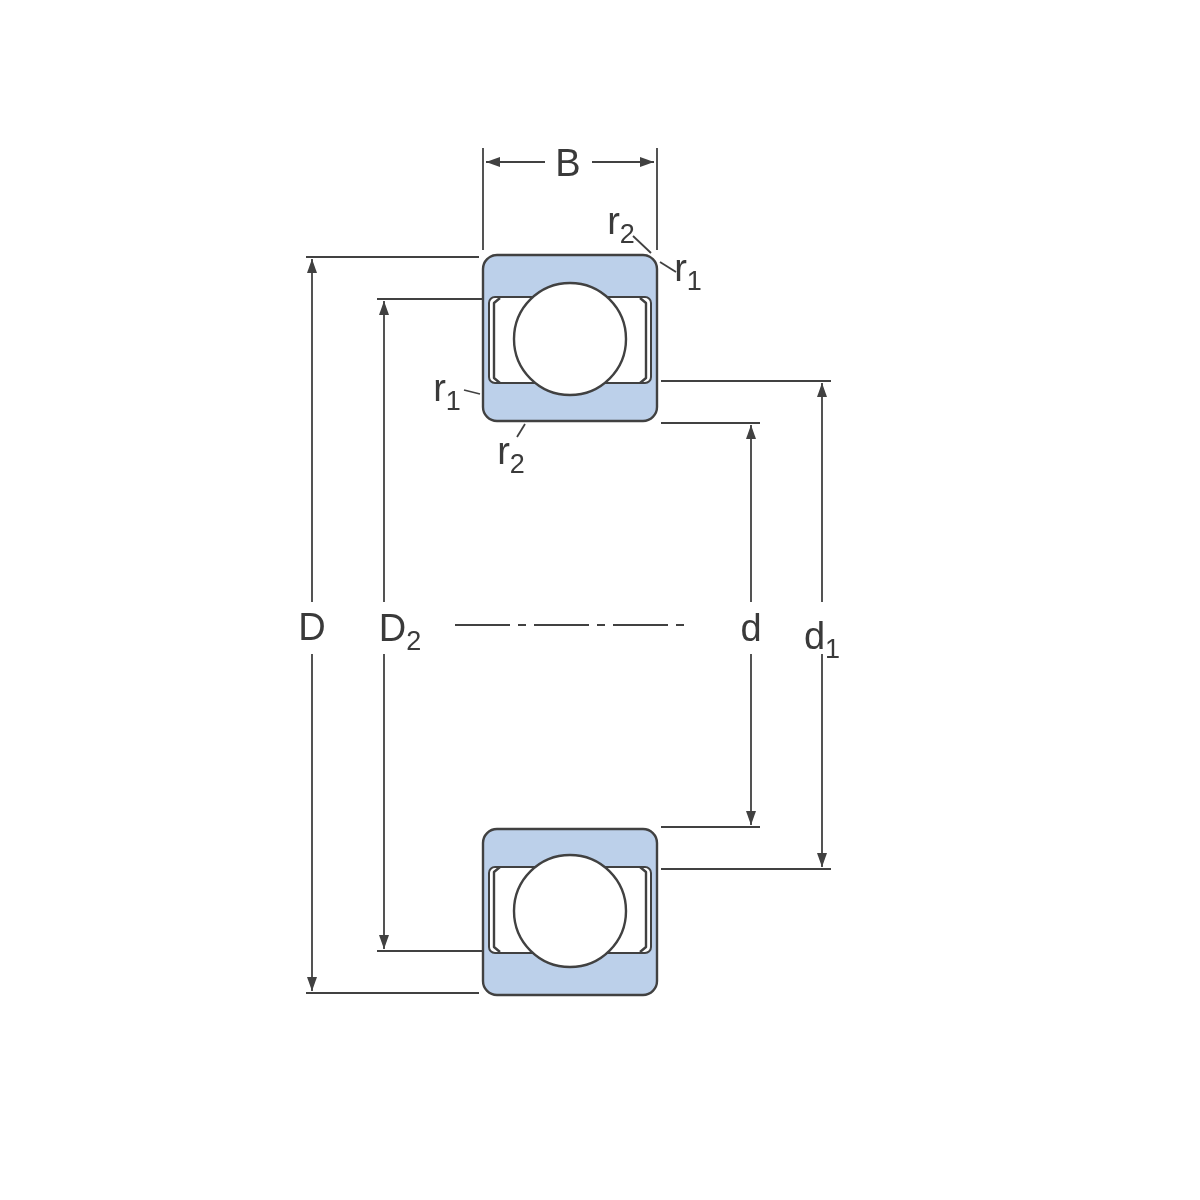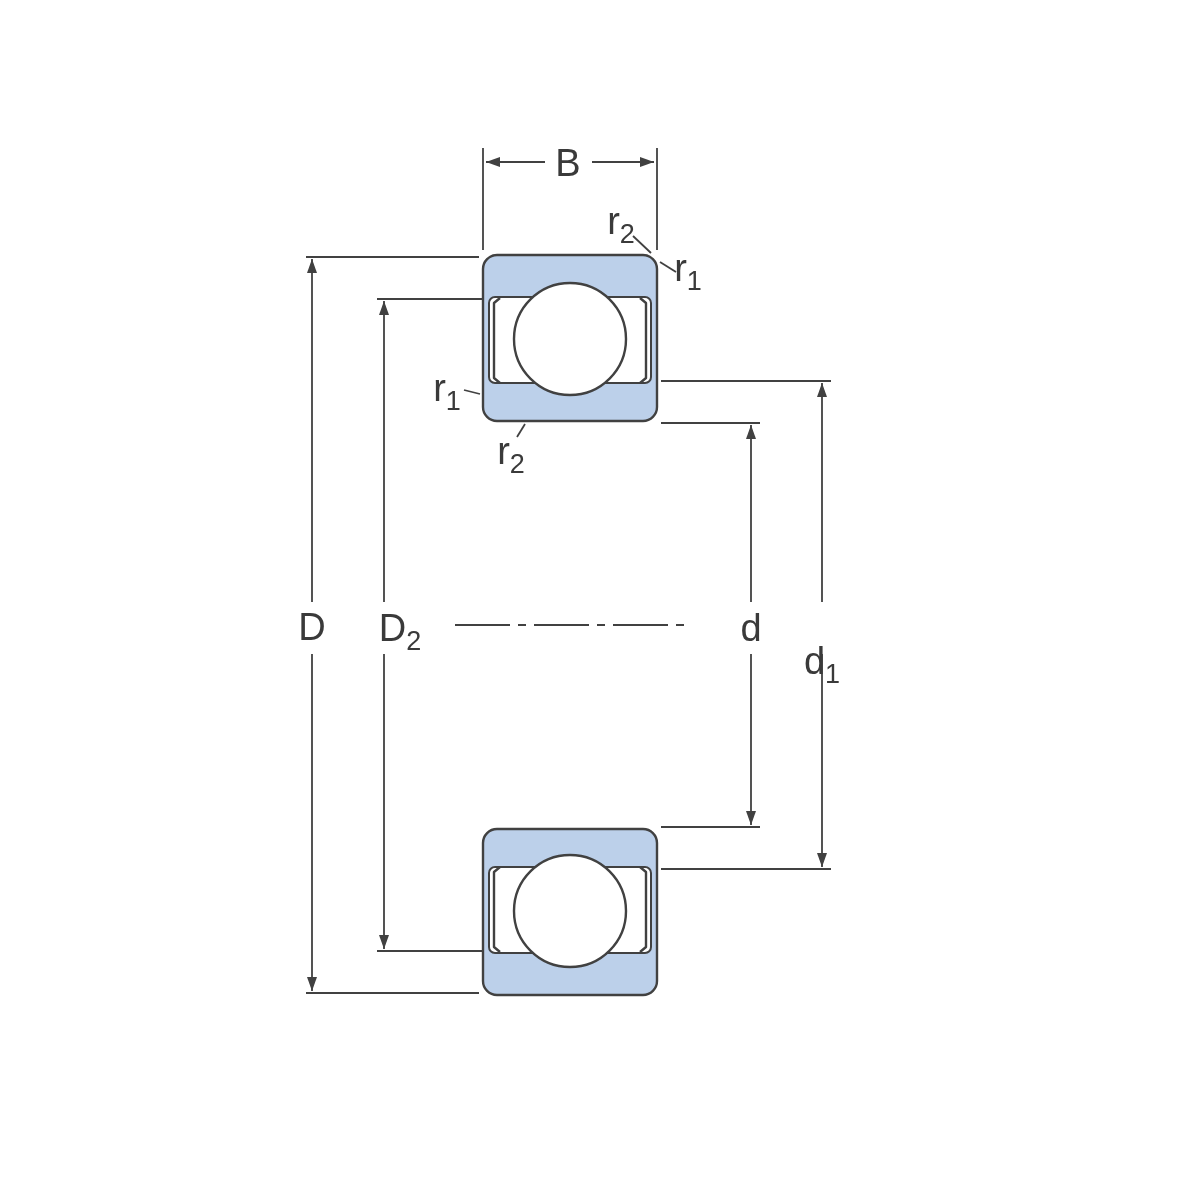--- a/index.html
+++ b/index.html
@@ -108,15 +108,15 @@
   <div class="dim-label" style="left:447px; top:388px"><span>r</span><sub>1</sub></div>
 
   <div class="dim-label" style="left:511px; top:451px"><span>r</span><sub>2</sub></div>
 
   <div class="dim-label" style="left:312px; top:627px"><span>D</span><sub></sub></div>
 
   <div class="dim-label" style="left:400px; top:628px"><span>D</span><sub>2</sub></div>
 
   <div class="dim-label" style="left:751px; top:628px"><span>d</span><sub></sub></div>
 
-  <div class="dim-label" style="left:822px; top:661px"><span>d</span><sub>1</sub></div>
+  <div class="dim-label" style="left:822px; top:636px"><span>d</span><sub>1</sub></div>
 
 </div>
 
 </body></html>

